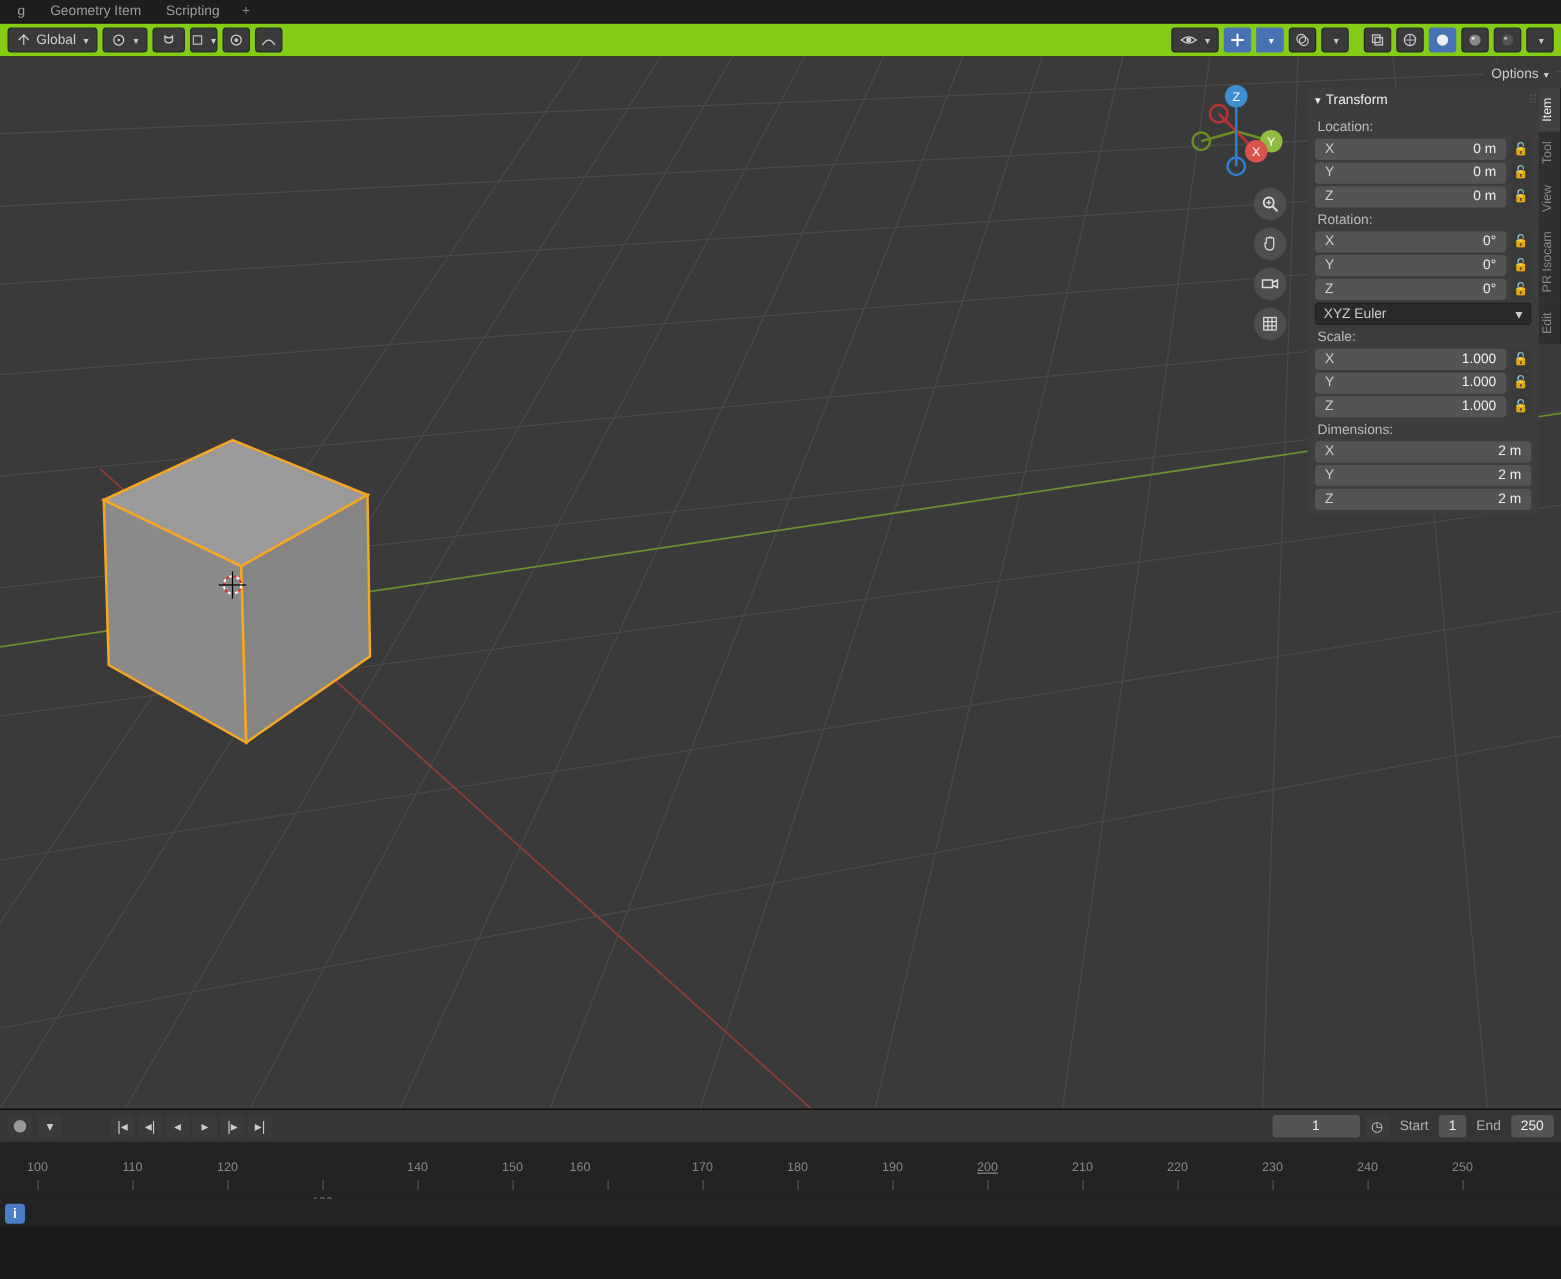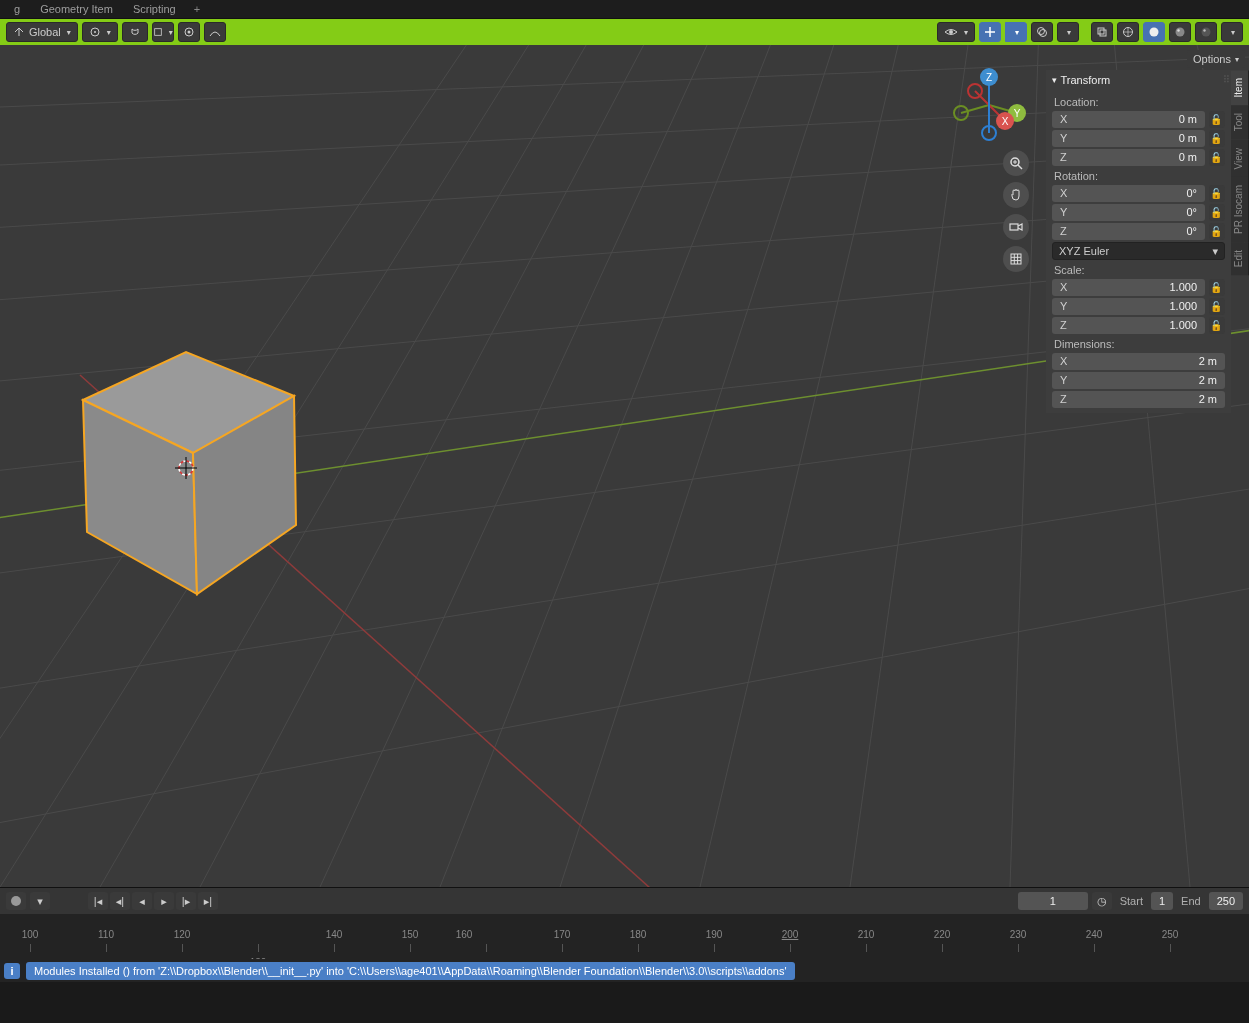--- a/index.html
+++ b/index.html
@@ -458,16 +458,15 @@
       <div class="ticklbl" style="left: 1018px;">230</div>
       <div class="tick" style="left: 1094px; height: 8px; top: 30px;"></div>
       <div class="ticklbl" style="left: 1094px;">240</div>
       <div class="tick" style="left: 1170px; height: 8px; top: 30px;"></div>
       <div class="ticklbl" style="left: 1170px;">250</div>
     </div>
 </div>
 
 <div class="statusbar">
   <div class="info">i</div>
-  <div class="msg">Modules Installed () from 'Z:\\Dropbox\\Blender\\__init__.py' into 'C:\\Users\\age401\\AppData\\Roaming\\Blender Foundation\\Blender\\3.0\\scripts\\addons'</div>
 </div>
 
 <div class="bottomstrip"></div>
 
 </body></html>

